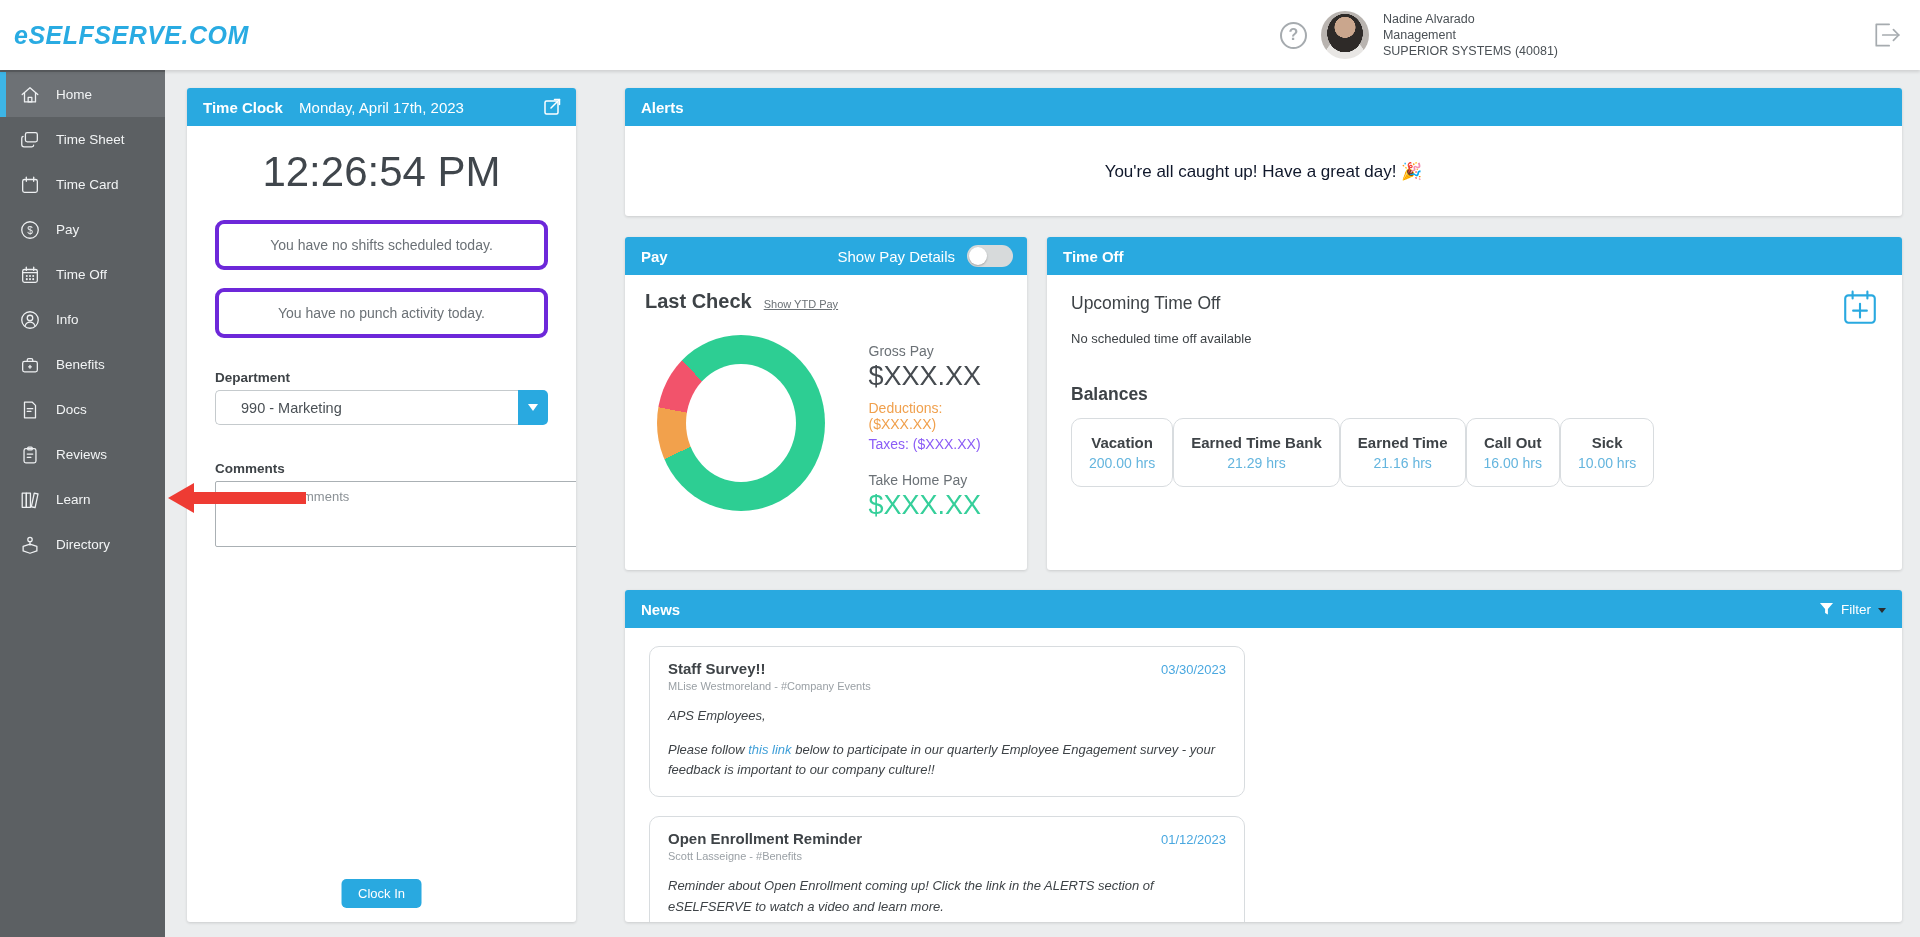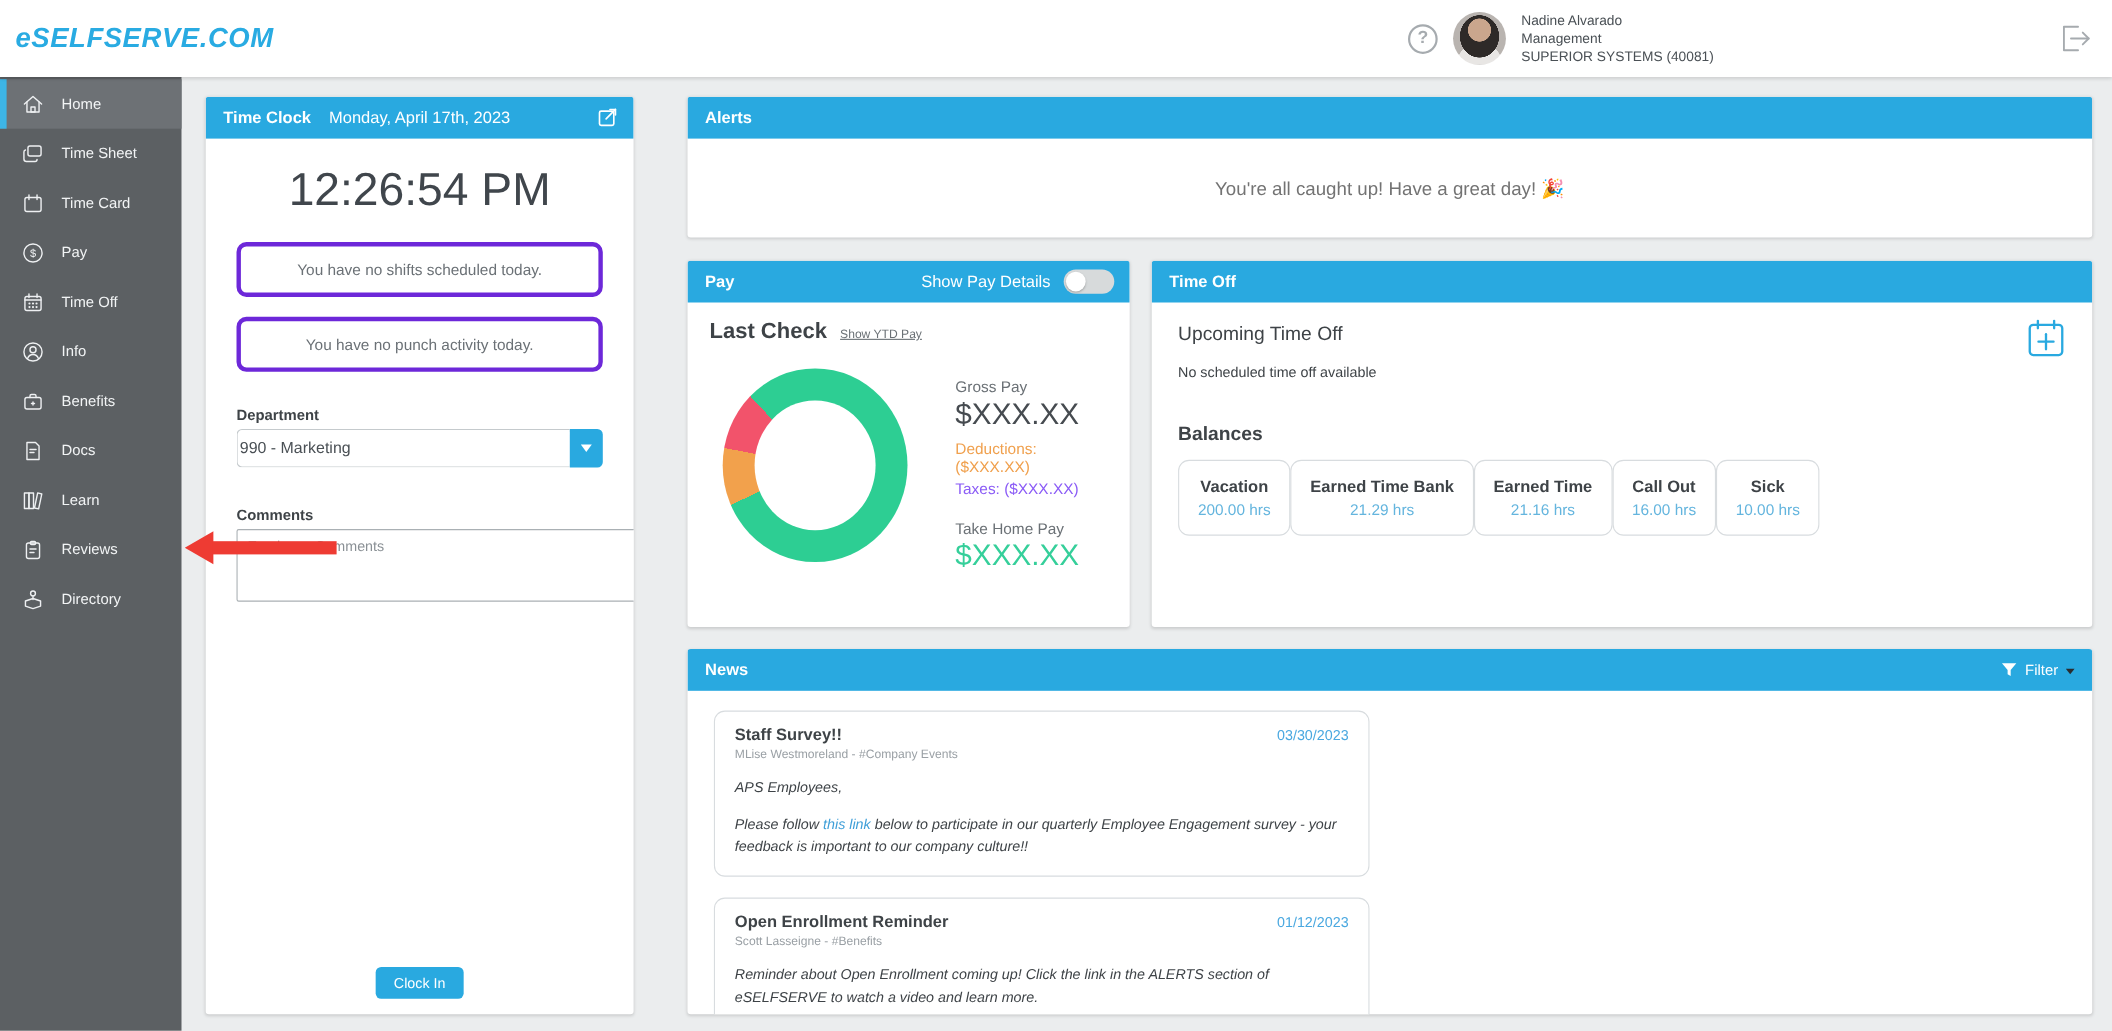--- a/index.html
+++ b/index.html
@@ -60,40 +60,40 @@
   .tc-date { position:absolute; left:0; right:0; text-align:center; font-size:15px; }
   .tc-expand { position:absolute; right:12px; top:8px; cursor:pointer; }
   .tc-time { text-align:center; font-size:42px; color:#40464c; margin-top:22px; }
   .tc-msg { margin:24px 28px 0; border:4px solid #6d28d9; border-radius:9px;
     padding:13px 10px; text-align:center; color:#6b7176; font-size:14px; }
   .tc-msg + .tc-msg { margin-top:18px; }
   .tc-label { margin:32px 28px 5px; font-size:13.5px; font-weight:bold; color:#3e4347; }
   .tc-select-row { margin:0 28px; display:flex; height:35px; }
   .tc-select-value { flex:1; border:1px solid #c5cacd; border-right:none;
     border-radius:5px 0 0 5px; background:#fff; font-size:14.5px; color:#4a5055;
-    display:flex; align-items:center; padding-left:2px; cursor:pointer; }
+    display:flex; align-items:center; padding-left:25px; cursor:pointer; }
   .tc-select-btn { width:30px; background:#29a9e0; border-radius:0 5px 5px 0;
     display:flex; align-items:center; justify-content:center; cursor:pointer; }
   .tc-select-btn .caret { width:0; height:0; border-left:5px solid transparent;
     border-right:5px solid transparent; border-top:7px solid #ffffff; }
   .tc-comments-label { margin-top:36px; }
   .tc-textarea { margin:0 28px; width:365px; height:66px; border:1px solid #aab0b4;
     border-radius:2px; resize:none; font-family:"Liberation Sans", sans-serif;
     font-size:13px; color:#4a5055; padding:7px 9px; }
   .tc-textarea::placeholder { color:#8a9095; opacity:1; }
   .clockin-btn { position:absolute; bottom:14px; left:50%; transform:translateX(-50%);
     background:#29a9e0; color:#fff; border:none; border-radius:5px;
     font-family:"Liberation Sans", sans-serif; font-size:13px;
     padding:7px 17px; cursor:pointer; }
 
   
   .col-right { flex:1; display:flex; flex-direction:column; }
   .alerts { height:128px; }
   .alerts-body { height:90px; display:flex; align-items:center; justify-content:center;
-    font-size:17px; color:#737373; }
+    font-size:17px; color:#0f172a; }
 
   .row-mid { display:flex; gap:20px; margin-top:21px; height:333px; }
   .pay-card { width:402px; height:333px; }
   .pay-toggle-wrap { position:absolute; right:14px; display:flex; align-items:center; gap:12px; }
   .toggle { width:46px; height:22px; border-radius:11px; background:#d7dadb;
     position:relative; cursor:pointer; }
   .toggle .knob { position:absolute; left:2px; top:2px; width:18px; height:18px;
     border-radius:50%; background:#fff; box-shadow:0 1px 2px rgba(0,0,0,.25); }
   .pay-body { padding:15px 20px 0; }
   .lastcheck-row { display:flex; align-items:baseline; gap:12px; }
@@ -256,37 +256,37 @@
           <path d="M6 3.5 H14.5 L18 7 V20.5 H6 Z"></path>
           <line x1="9" y1="10.5" x2="15" y2="10.5"></line>
           <line x1="9" y1="13.5" x2="13" y2="13.5"></line>
         </svg>
     </span>
     <span>Docs</span>
   </div>
   <div class="nav-item">
     <span class="nav-icon">
       <svg viewBox="0 0 24 24">
-          <rect x="3.5" y="4.5" width="4.5" height="15.5"></rect>
-          <rect x="8" y="4.5" width="4.5" height="15.5"></rect>
-          <rect x="15" y="4.8" width="4.2" height="15.2" transform="rotate(12 17 12.4)"></rect>
-        </svg>
-    </span>
-    <span>Learn</span>
-  </div>
-  <div class="nav-item">
-    <span class="nav-icon">
-      <svg viewBox="0 0 24 24">
           <rect x="5.5" y="5" width="13" height="15.5" rx="2"></rect>
           <rect x="9.5" y="3.5" width="5" height="3" rx="1"></rect>
           <line x1="9" y1="11" x2="15" y2="11"></line>
           <line x1="9" y1="14.5" x2="13" y2="14.5"></line>
         </svg>
     </span>
     <span>Reviews</span>
+  </div>
+  <div class="nav-item">
+    <span class="nav-icon">
+      <svg viewBox="0 0 24 24">
+          <rect x="3.5" y="4.5" width="4.5" height="15.5"></rect>
+          <rect x="8" y="4.5" width="4.5" height="15.5"></rect>
+          <rect x="15" y="4.8" width="4.2" height="15.2" transform="rotate(12 17 12.4)"></rect>
+        </svg>
+    </span>
+    <span>Learn</span>
   </div>
   <div class="nav-item">
     <span class="nav-icon">
       <svg viewBox="0 0 24 24">
           <circle cx="12" cy="6" r="2.4"></circle>
           <line x1="12" y1="8.5" x2="12" y2="12"></line>
           <path d="M4.5 13.5 L12 11 L19.5 13.5 L19.5 18.5 L12 21 L4.5 18.5 Z"></path>
         </svg>
     </span>
     <span>Directory</span>

